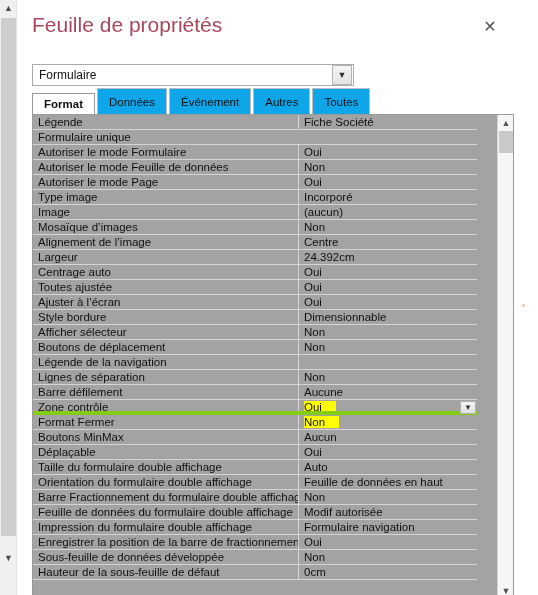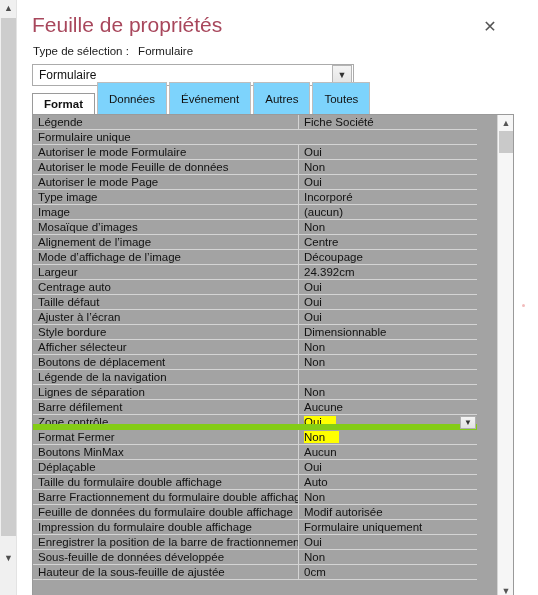--- a/index.html
+++ b/index.html
@@ -111,26 +111,26 @@
 
   
   .tabs {
     position: absolute;
     left: 14px; top: 89px;
     width: 462px; height: 21px;
     display: flex;
     align-items: flex-end;
   }
   .tab {
-    height: 32px;
+    height: 26px;
     padding: 0 11px;
     margin-right: 2px;
     font-size: 11.5px;
     color: #111;
-    background: #7dd3fc;
+    background: #0ea5e9;
     border: 1px solid #bdbdbd;
     border-bottom: none;
     display: flex; align-items: center;
     cursor: pointer;
     white-space: nowrap;
   }
   .tab.active {
     height: 21px;
     background: #ffffff;
     border-color: #9a9a9a;
@@ -174,21 +174,21 @@
     white-space: nowrap;
   }
   .prop-value .hl {
     background: #ffff00;
     padding: 0 14px 0 0;
   }
   .prop-row.selected .prop-name {
     border-right: 1px solid #d4d4d4;
   }
   .prop-row.selected {
-    border-bottom: 6px solid #84cc16;
+    border-bottom: 4px solid #84cc16;
     justify-content: center;
   }
   .row-dropdown {
     position: absolute;
     right: 1px; top: 1px;
     width: 16px; height: 13px;
     background: linear-gradient(#f4f4f4, #e2e2e2);
     border: 1px solid #b0b0b0;
     display: flex; align-items: center; justify-content: center;
     font-size: 8px; color: #333;
@@ -238,24 +238,20 @@
     <div class="sb-thumb"></div>
     <div class="sb-arrow down">▼</div>
   </div>
 
   <div class="pane">
 
     <div class="pane-title">Feuille de propriétés</div>
 
     <div class="close-btn">✕</div>
 
-    <div class="selection-type">
-      <span>Type de sélection :</span>
-      <span class="st-value">Formulaire</span>
-    </div>
 
     <div class="object-combo">
       <div class="oc-text">Formulaire</div>
       <div class="oc-btn">▼</div>
     </div>
 
     <div class="tabs">
         <div class="tab active">Format</div>
         <div class="tab">Données</div>
         <div class="tab">Événement</div>
@@ -294,33 +290,29 @@
           </div>
           <div class="prop-row">
             <div class="prop-name">Mosaïque d’images</div>
             <div class="prop-value">Non</div>
           </div>
           <div class="prop-row">
             <div class="prop-name">Alignement de l’image</div>
             <div class="prop-value">Centre</div>
           </div>
           <div class="prop-row">
-            <div class="prop-name">Mode d’affichage de l’image</div>
-            <div class="prop-value">Découpage</div>
-          </div>
-          <div class="prop-row">
             <div class="prop-name">Largeur</div>
             <div class="prop-value">24.392cm</div>
           </div>
           <div class="prop-row">
             <div class="prop-name">Centrage auto</div>
             <div class="prop-value">Oui</div>
           </div>
           <div class="prop-row">
-            <div class="prop-name">Taille défaut</div>
+            <div class="prop-name">Toutes ajustée</div>
             <div class="prop-value">Oui</div>
           </div>
           <div class="prop-row">
             <div class="prop-name">Ajuster à l’écran</div>
             <div class="prop-value">Oui</div>
           </div>
           <div class="prop-row">
             <div class="prop-name">Style bordure</div>
             <div class="prop-value">Dimensionnable</div>
           </div>
@@ -359,41 +351,45 @@
           </div>
           <div class="prop-row">
             <div class="prop-name">Déplaçable</div>
             <div class="prop-value">Oui</div>
           </div>
           <div class="prop-row">
             <div class="prop-name">Taille du formulaire double affichage</div>
             <div class="prop-value">Auto</div>
           </div>
           <div class="prop-row">
+            <div class="prop-name">Orientation du formulaire double affichage</div>
+            <div class="prop-value">Feuille de données en haut</div>
+          </div>
+          <div class="prop-row">
             <div class="prop-name">Barre Fractionnement du formulaire double affichage</div>
             <div class="prop-value">Non</div>
           </div>
           <div class="prop-row">
             <div class="prop-name">Feuille de données du formulaire double affichage</div>
             <div class="prop-value">Modif autorisée</div>
           </div>
           <div class="prop-row">
             <div class="prop-name">Impression du formulaire double affichage</div>
-            <div class="prop-value">Formulaire uniquement</div>
+            <div class="prop-value">Formulaire navigation</div>
           </div>
           <div class="prop-row">
             <div class="prop-name">Enregistrer la position de la barre de fractionnement</div>
             <div class="prop-value">Oui</div>
           </div>
           <div class="prop-row">
             <div class="prop-name">Sous-feuille de données développée</div>
             <div class="prop-value">Non</div>
           </div>
           <div class="prop-row">
-            <div class="prop-name">Hauteur de la sous-feuille de ajustée</div>
+            <div class="prop-name">Hauteur de la sous-feuille de défaut</div>
             <div class="prop-value">0cm</div>
           </div>
         </div>
 
       <div class="grid-scroll">
         <div class="gs-arrow up">▲</div>
         <div class="gs-thumb"></div>
         <div class="gs-arrow down">▼</div>
       </div>
     </div>

